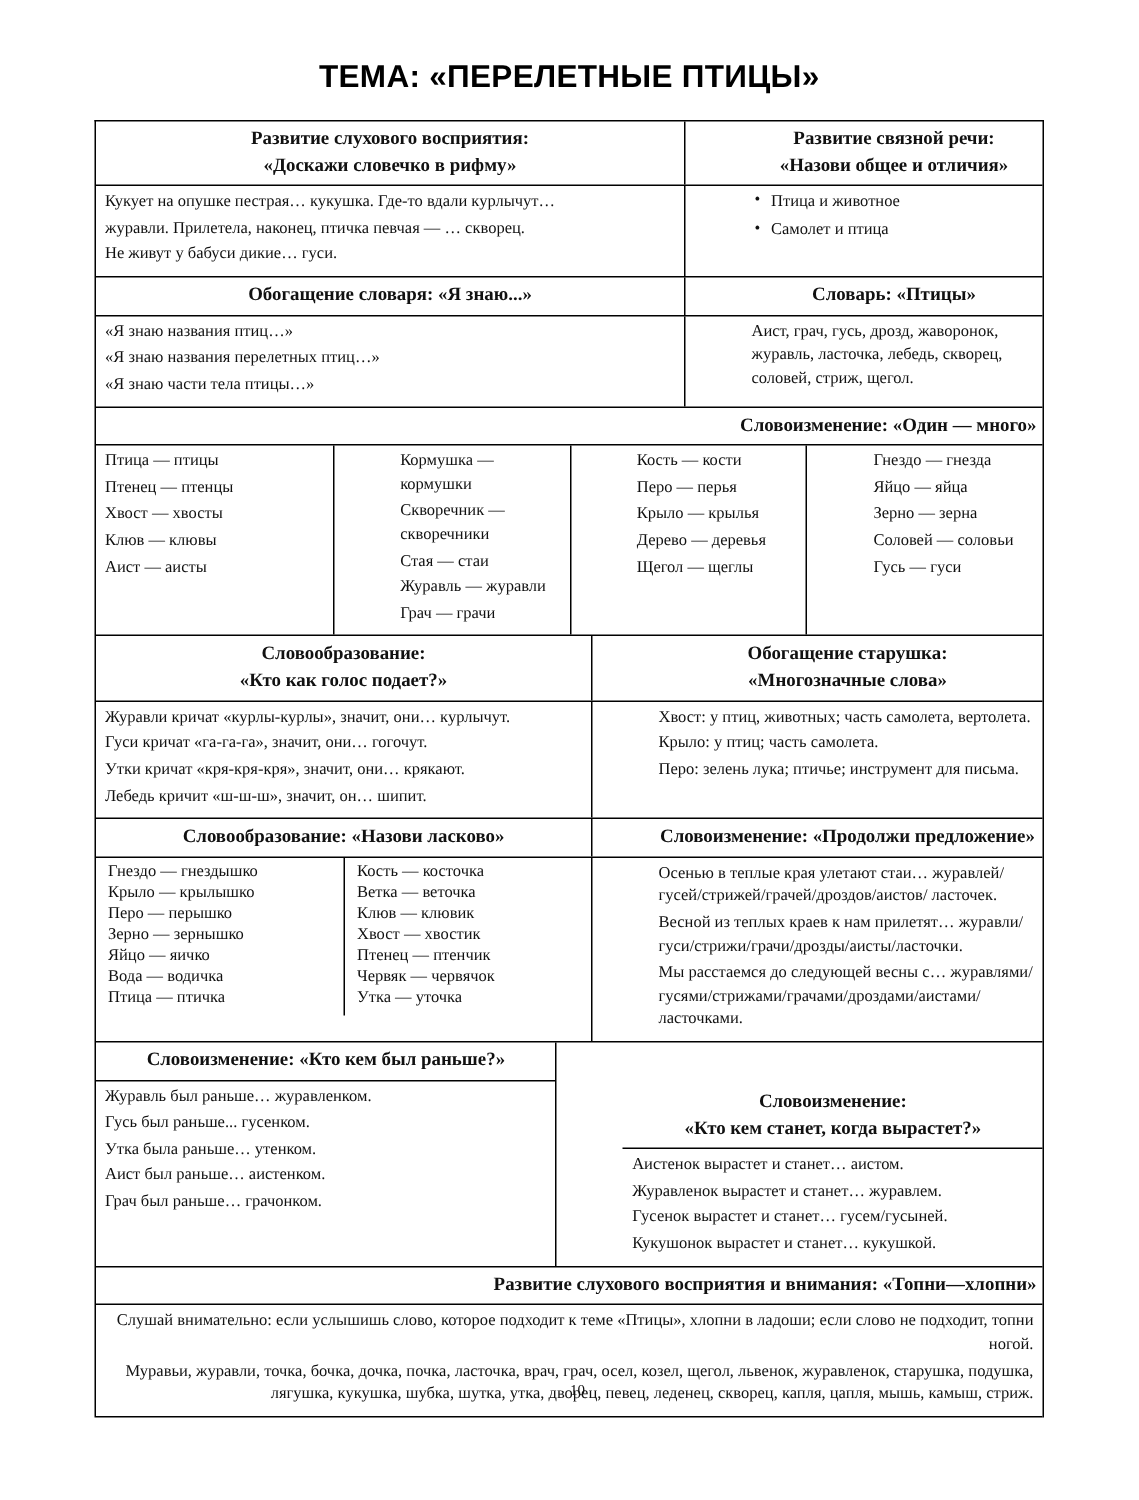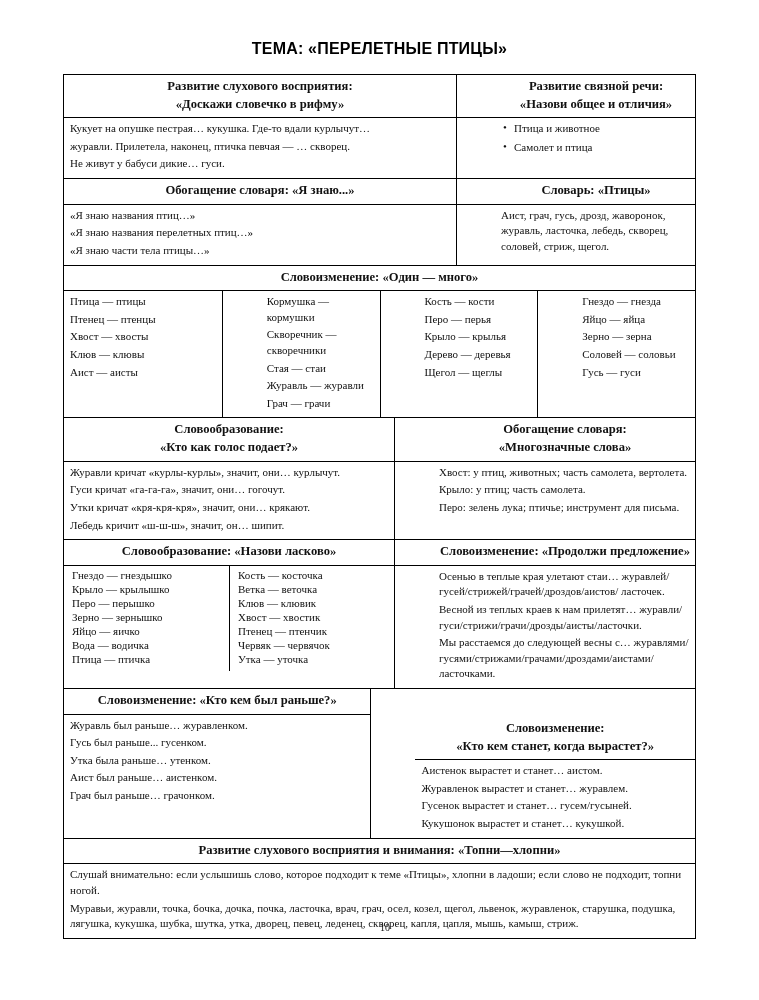--- a/index.html
+++ b/index.html
@@ -19,21 +19,21 @@
     width: 759px;
     height: 1000px;
     box-sizing: border-box;
     padding: 0;
     position: relative;
   }
   .page-title {
     text-align: center;
     font-family: "Liberation Sans", "DejaVu Sans", sans-serif;
     font-weight: bold;
-    font-size: 16px;
+    font-size: 21px;
     letter-spacing: 0.2px;
     margin: 0;
     padding-top: 40px;
     padding-bottom: 16px;
     color: #000;
   }
   .sheet {
     margin: 0 63px 0 63px;
     width: 633px;
     box-sizing: border-box;
@@ -77,21 +77,21 @@
   .w-left  { width: 392px; }
   .w-right { width: 239px; }
   .w-half-a { width: 330px; }
   .w-half-b { width: 301px; }
   .q4 { width: 25%; }
   .twocol { display: flex; }
   .twocol > div { box-sizing: border-box; }
   .sub-a { width: 50%; padding: 3px 6px 4px 8px; }
   .sub-b { width: 50%; padding: 3px 6px 4px 8px; border-left: 1.4px solid #000; }
   .lines p { margin: 0 0 2px 0; }
-  .full { width: 100%; }
+  .full { width: 100%; text-align: right; }
   .pagenum {
     position: absolute;
     left: 11px;
     right: 0;
     top: 922px;
     text-align: center;
     font-size: 10px;
     font-family: "Liberation Serif", "DejaVu Serif", serif;
   }
 </style>
@@ -177,21 +177,21 @@
         <p>Гусь — гуси</p>
       </div>
     </div>
 
     <div class="band">
       <div class="cell hd w-half-a">
         <div>Словообразование:</div>
         <div>«Кто как голос подает?»</div>
       </div>
       <div class="cell hd w-half-b vsep">
-        <div>Обогащение словаря:</div>
+        <div>Обогащение старушка:</div>
         <div>«Многозначные слова»</div>
       </div>
     </div>
 
     <div class="band">
       <div class="cell body-cell w-half-a lines">
         <p>Журавли кричат «курлы-курлы», значит, они… курлычут.</p>
         <p>Гуси кричат «га-га-га», значит, они… гогочут.</p>
         <p>Утки кричат «кря-кря-кря», значит, они… крякают.</p>
         <p>Лебедь кричит «ш-ш-ш», значит, он… шипит.</p>

